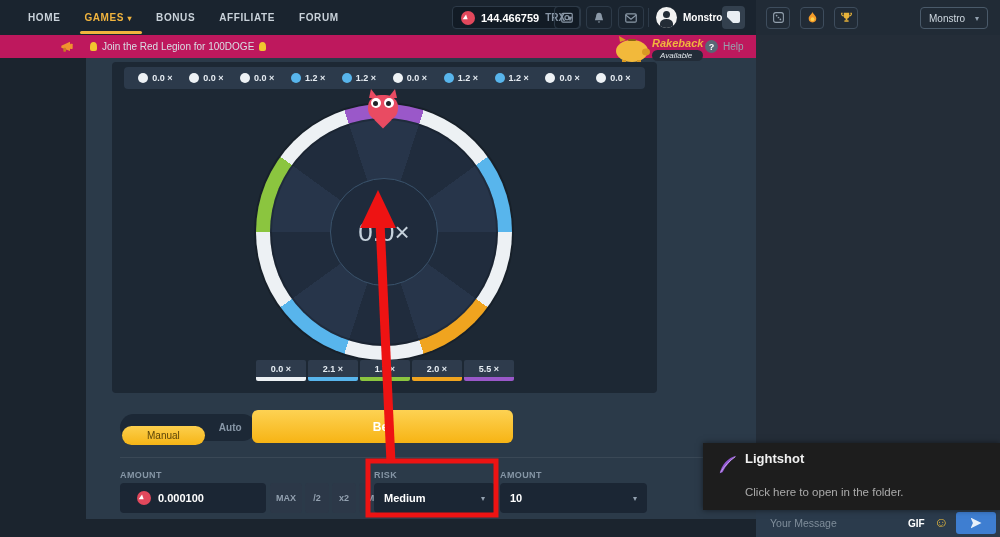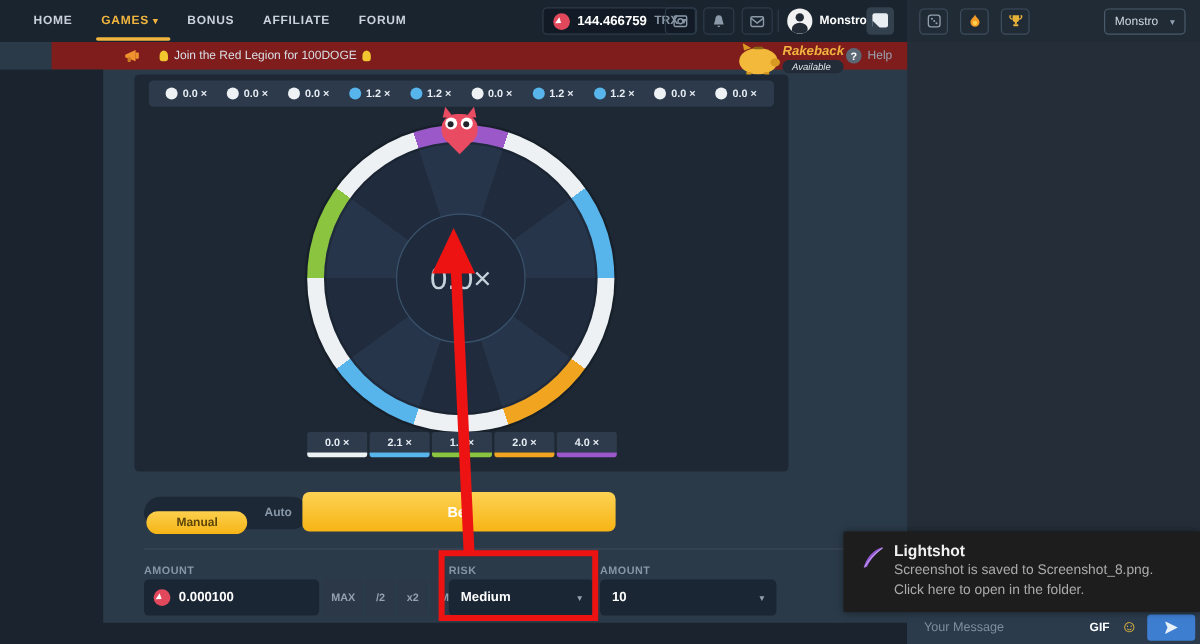--- a/index.html
+++ b/index.html
@@ -28,21 +28,21 @@
   .avatar-h { position:absolute; left:656px; top:7px; width:21px; height:21px; border-radius:50%; background:#f2f2f2; overflow:hidden; cursor:pointer; }
   .avatar-h:before { content:""; position:absolute; left:7px; top:4px; width:7px; height:7px; border-radius:50%; background:#232c36; }
   .avatar-h:after { content:""; position:absolute; left:4px; top:12px; width:13px; height:9px; border-radius:50% 50% 0 0; background:#232c36; }
   .uname { position:absolute; left:683px; top:12px; color:#fff; font-size:10px; font-weight:bold; width:48px; overflow:hidden; white-space:nowrap; }
   .ucaret { position:absolute; left:733px; top:13px; color:#8795a5; font-size:8px; }
   .chat-toggle { position:absolute; left:722px; top:6px; width:23px; height:23px; background:#33404e; border-radius:4px; cursor:pointer; }
   .chat-toggle:before { content:""; position:absolute; left:5px; top:5px; width:13px; height:12px; background:#e9eef3; border-radius:2px; }
   .chat-toggle:after { content:""; position:absolute; left:5px; top:11px; width:0; height:0; border-bottom:7px solid #33404e; border-right:7px solid transparent; }
 
   
-  .banner { position:absolute; left:0; top:35px; width:756px; height:23px; background:#7f1d1d; display:flex; align-items:center;margin-left:43px; }
+  .banner { position:absolute; left:0; top:35px; width:756px; height:23px; background:#be185d; display:flex; align-items:center; }
   .mega { margin-left:60px; }
   .banner-txt { color:#d9dfe6; font-size:10px; margin-left:14px; display:flex; align-items:center; gap:5px; }
   .bulb { width:7px; height:9px; background:#f1c62f; border-radius:50% 50% 2px 2px; display:inline-block; }
   .rakeback { position:absolute; left:610px; top:34px; display:flex; align-items:flex-start; }
   .rk-txt { font-size:11px; font-weight:bold; font-style:italic; color:#f1b43e; margin-top:3px; }
   .rk-sub { display:block; font-size:8px; font-style:italic; color:#dfe5ea; background:#222c38; border-radius:7px; padding:1px 8px; margin-top:1px; }
   .help { position:absolute; left:705px; top:40px; display:flex; align-items:center; gap:5px; cursor:pointer; }
   .help-q { width:13px; height:13px; border-radius:50%; background:#5a6876; color:#fff; font-size:9px; font-weight:bold; display:flex; align-items:center; justify-content:center; }
   .help-t { color:#97a3af; font-size:10px; }
 
@@ -70,29 +70,29 @@
   .owl-ear.r { right:5px; border-right:2px solid transparent; border-left:7px solid transparent; }
   .owl-eye { position:absolute; top:8px; width:10px; height:10px; background:#fff; border-radius:50%; }
   .owl-eye:before { content:""; position:absolute; left:2px; top:3px; width:5px; height:5px; background:#20242a; border-radius:50%; }
   .owl-eye.l { left:7px; } .owl-eye.r { left:20px; }
 
   .legend { position:absolute; left:144px; top:298px; width:258px; display:flex; gap:2px; }
   .lg-box { flex:1; background:#2e3b4c; border-radius:2px 2px 0 0; text-align:center; padding:4px 0 3px; color:#e6edf3; font-size:9px; font-weight:bold; }
   .lg-bar { height:4px; border-radius:0 0 2px 2px; }
 
   .mode { position:absolute; left:120px; top:414px; height:27px; background:#1c2836; border-radius:14px; display:flex; align-items:center; padding:2px; gap:2px; }
-  .mode-manual { background:linear-gradient(180deg,#fccf4d,#f6b516); color:#5c4508; font-size:10px; font-weight:bold; border-radius:12px; padding:4px 25px; cursor:pointer;margin-top:16px; }
+  .mode-manual { background:linear-gradient(180deg,#fccf4d,#f6b516); color:#5c4508; font-size:10px; font-weight:normal; border-radius:12px; padding:4px 25px; cursor:pointer;margin-top:16px; }
   .mode-auto { color:#8897a7; font-size:10px; font-weight:bold; padding:4px 12px; cursor:pointer; }
   .bet-btn { position:absolute; left:252px; top:410px; width:261px; height:33px; border-radius:6px;
     background:linear-gradient(180deg,#fdd253,#f7b414); border:none; color:#fff; font-size:12px; font-weight:bold; cursor:pointer; }
   .rule { position:absolute; left:120px; top:457px; width:625px; height:1px; background:#3a4856; }
 
   .f-label { position:absolute; top:470px; color:#8696a6; font-size:9px; font-weight:bold; letter-spacing:.4px; display:flex; align-items:center; gap:4px;flex-direction:column; }
   .info-i { width:10px; height:10px; border-radius:50%; border:1px solid #c9a23c; color:#c9a23c; font-size:7px; display:inline-flex; align-items:center; justify-content:center; font-style:italic; }
-  .amt-field { position:absolute; left:120px; top:483px; width:146px; height:30px; background:#1b2634; border-radius:4px; display:flex; align-items:center; padding:0 8px; gap:7px; }
+  .amt-field { position:absolute; left:120px; top:483px; width:146px; height:30px; background:#1b2634; border-radius:4px; display:flex; align-items:center; padding:0 8px; gap:7px;justify-content:flex-end; }
   .amt-input { background:transparent; border:none; outline:none; color:#fff; font-size:11px; font-weight:bold; width:100px; font-family:"Liberation Sans",sans-serif; }
   .mini-btn { position:absolute; top:483px; height:30px; background:#2c3848; border-radius:3px; color:#93a1b0; font-size:9px; font-weight:bold; border:none; cursor:pointer; }
   .select { position:absolute; top:483px; height:30px; background:#1b2634; border-radius:4px; display:flex; align-items:center; justify-content:space-between; padding:0 10px; cursor:pointer; }
   .select .val { color:#fff; font-size:11px; font-weight:bold; }
   .select .caret { color:#93a1b0; }
 
   
   .chat-hdr { position:absolute; left:756px; top:0; width:244px; height:35px; background:#212b36; display:flex; align-items:center; }
   .c-ico { width:24px; height:22px; border:1px solid #3e4d5d; border-radius:4px; display:flex; align-items:center; justify-content:center; margin-left:10px; cursor:pointer; }
   .global { position:absolute; left:920px; top:7px; width:68px; height:22px; border:1px solid #4a5a6a; border-radius:4px; display:flex; align-items:center; justify-content:space-between; padding:0 8px; cursor:pointer; }
@@ -258,21 +258,21 @@
       </div>
       <div style="flex: 1 1 0%;">
         <div class="lg-box">1.7 ×</div>
         <div class="lg-bar" style="background: rgb(139, 197, 63);"></div>
       </div>
       <div style="flex: 1 1 0%;">
         <div class="lg-box">2.0 ×</div>
         <div class="lg-bar" style="background: rgb(240, 164, 31);"></div>
       </div>
       <div style="flex: 1 1 0%;">
-        <div class="lg-box">4.0 ×</div>
+        <div class="lg-box">5.5 ×</div>
         <div class="lg-bar" style="background: rgb(154, 88, 201);"></div>
       </div>
     </div>
 </div>
 
 <div class="mode">
   <div class="mode-manual">Manual</div>
   <div class="mode-auto">Auto</div>
 </div>
 <button class="bet-btn">Bet</button>
@@ -342,21 +342,20 @@
       <span class="send-tri"></span>
     </button>
 </div>
 
 <div class="notif">
   <svg class="feather" width="22" height="22" viewBox="0 0 24 24">
     <path d="M3 21 C5 12 12 4 21 2 C16 6 10 12 6 20 Z" fill="#9257d3"></path>
     <path d="M4 20 C8 13 14 7 20 3" stroke="#c9a6ef" stroke-width="1" fill="none"></path>
   </svg>
   <div class="n-title">Lightshot</div>
-  <div class="n-line n-l1">Screenshot is saved to Screenshot_8.png.</div>
   <div class="n-line n-l2">Click here to open in the folder.</div>
 </div>
 
 <svg class="annot" width="1000" height="537" viewBox="0 0 1000 537">
   <line x1="380" y1="222" x2="391" y2="463" stroke="#ee1313" stroke-width="9"></line>
   <polygon points="378,190 360,228 396,228" fill="#ee1313"></polygon>
   <rect x="368" y="461" width="128" height="54" fill="none" stroke="#ee1313" stroke-width="5"></rect>
 </svg>
 
 </body></html>

